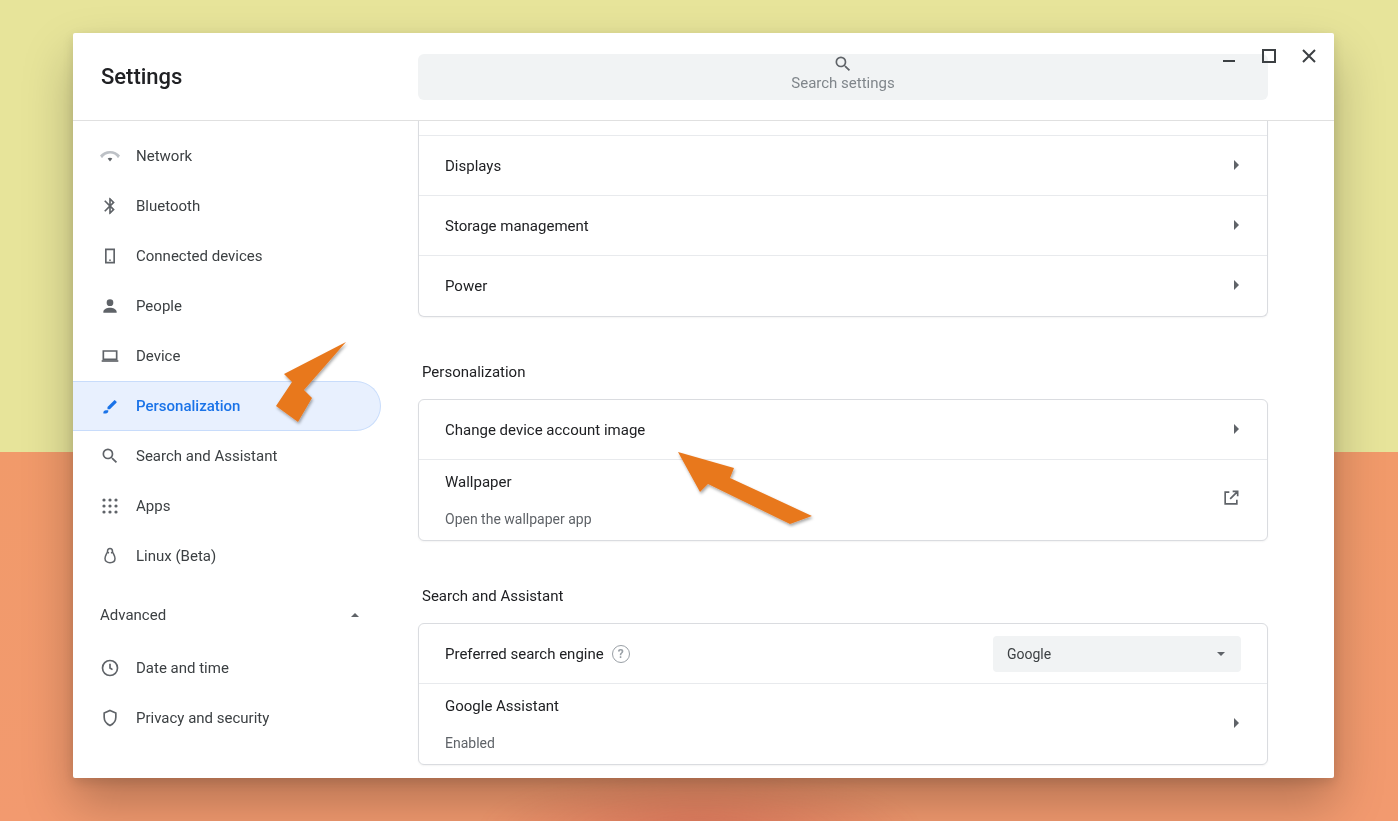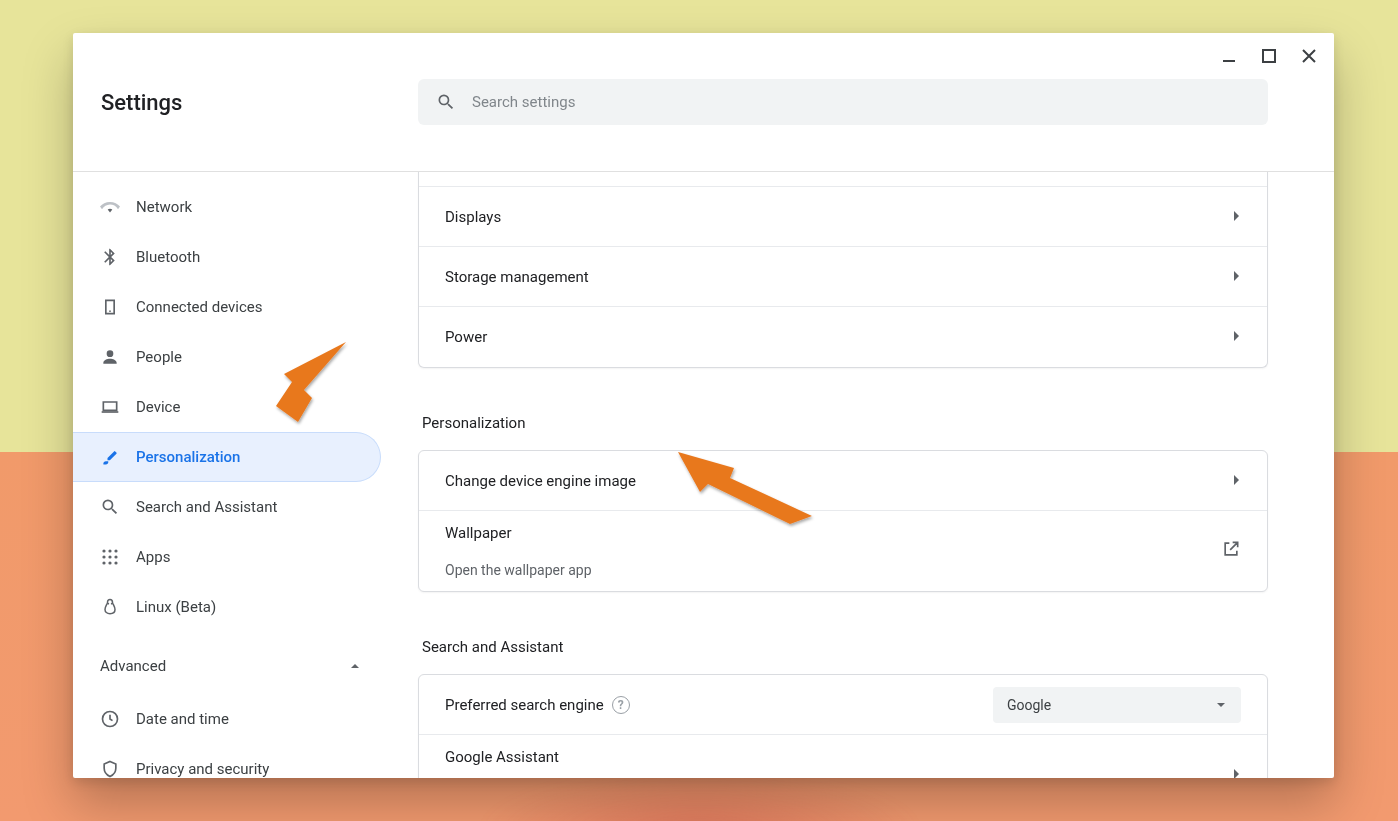--- a/index.html
+++ b/index.html
@@ -44,21 +44,21 @@
     width: 18px; height: 18px;
     display: flex; align-items: center; justify-content: center;
     color: #3c4043;
     cursor: pointer;
   }
   .winctl svg { display: block; }
 
   .top-area {
     display: flex;
     align-items: center;
-    height: 139px;
+    height: 88px;
     border-bottom: 1px solid #e0e0e0;
     padding: 0 0 0 0;
   }
   .app-title {
     width: 345px;
     padding-left: 28px;
     font-size: 22px;
     font-weight: 500;
     color: #202124;
   }
@@ -66,22 +66,22 @@
     flex: 1;
     padding-right: 66px;
   }
   .search-box {
     background: #f1f3f4;
     border-radius: 6px;
     height: 46px;
     display: flex;
     align-items: center;
     padding: 0 18px;
-    gap: 16px;
     cursor: text;
+    flex-direction: column;
   }
   .search-box svg { color: #5f6368; flex-shrink: 0; }
   .search-placeholder { color: #80868b; font-size: 15px; }
 
   .content {
     flex: 1;
     display: flex;
     overflow: hidden;
   }
   .sidebar {
@@ -382,21 +382,21 @@
           <span class="chev"><svg width="10" height="12" viewBox="0 0 10 12">
                 <path d="M3 1l5 5-5 5" fill="currentColor"></path>
               </svg></span>
         </div>
       </div>
 
       <div class="section-title">Personalization</div>
 
       <div class="card">
         <div class="card-row">
-          <span>Change device engine image</span>
+          <span>Change device account image</span>
           <span class="chev"><svg width="10" height="12" viewBox="0 0 10 12">
                 <path d="M3 1l5 5-5 5" fill="currentColor"></path>
               </svg></span>
         </div>
         <div class="card-row tall">
           <div class="row-left">
             <span>Wallpaper</span>
             <span class="row-sub">Open the wallpaper app</span>
           </div>
           <span class="chev">

